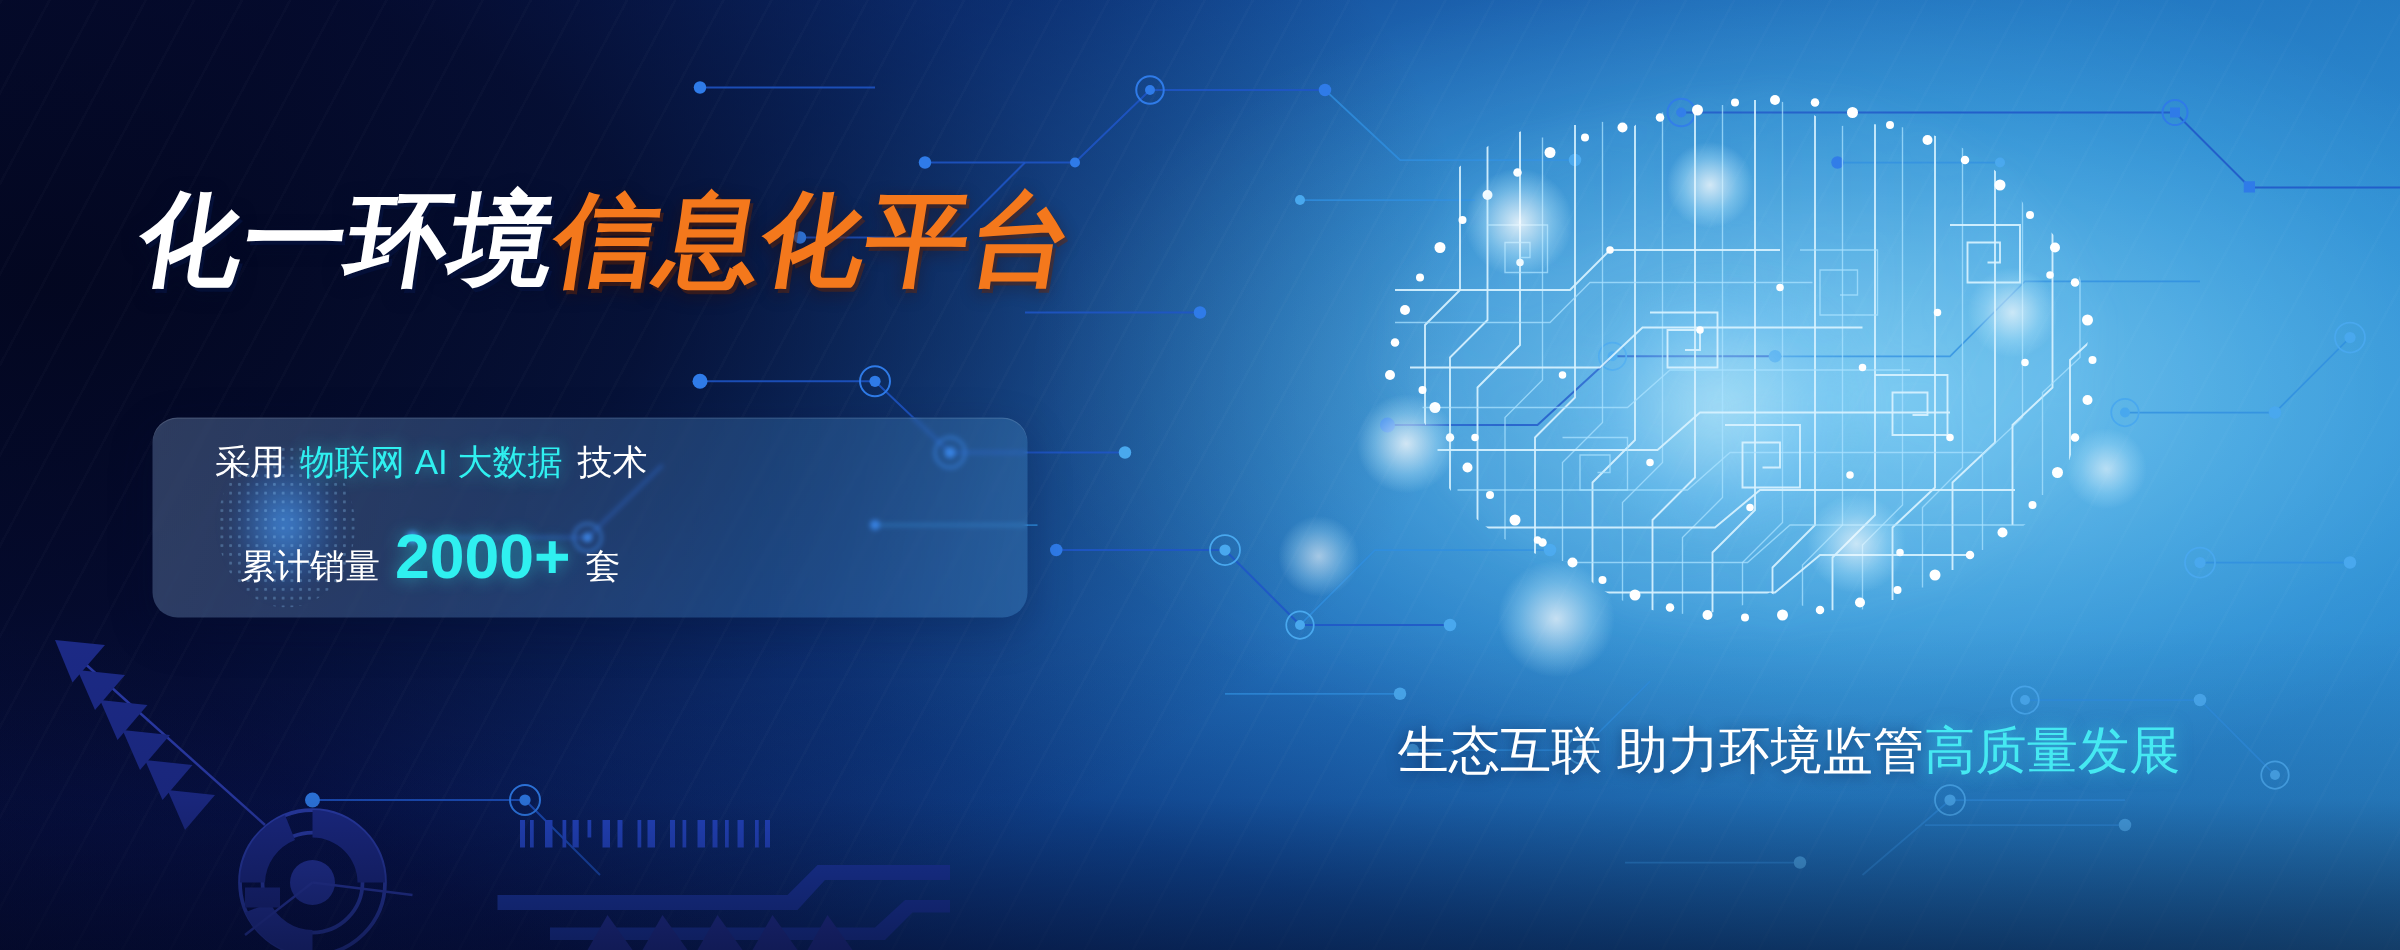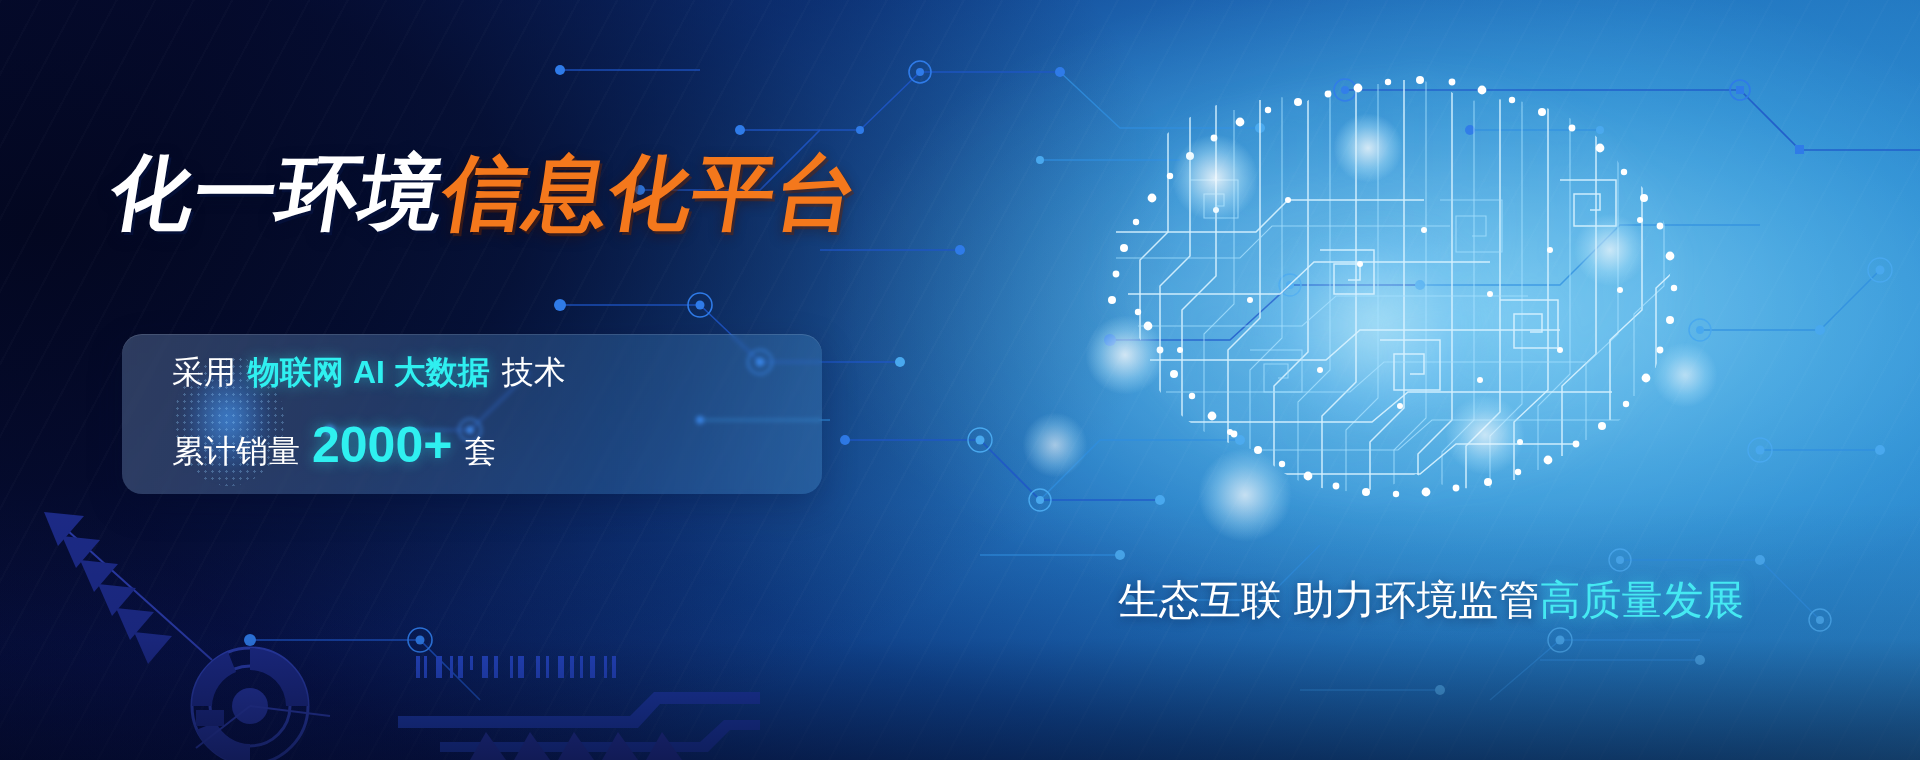--- a/index.html
+++ b/index.html
@@ -53,25 +53,25 @@
     position:absolute;left:46px;top:10px;width:120px;height:150px;border-radius:50%;
     background:radial-gradient(closest-side, rgba(70,150,240,.75), rgba(40,110,210,.18) 62%, rgba(0,0,0,0) 78%);
     filter:blur(6px);
   }
   #info-card .card-dots{
     position:absolute;left:52px;top:22px;width:110px;height:130px;border-radius:50%;
     background-image:radial-gradient(rgba(150,210,255,.55) 1px, rgba(0,0,0,0) 1.4px);
     background-size:7px 7px;opacity:.55;
   }
   .card-line{position:absolute;left:50px;white-space:nowrap;font-size:0;}
-  .card-line span{font-size:32px;line-height:1;vertical-align:baseline;}
+  .card-line span{font-size:28px;line-height:1;vertical-align:baseline;}
   #line1{top:22px;}
-  #line2{top:86px;}
+  #line2{top:86px;margin-left:20px;}
   .c-white{color:#ffffff;}
-  .c-cyan{color:#2ff0f0;font-weight:bold;text-shadow:0 0 14px rgba(47,240,240,.45);}
+  .c-cyan{color:#2ff0f0;font-weight:normal;text-shadow:0 0 14px rgba(47,240,240,.45);}
   .big-num{font-size:50px !important;font-weight:bold;}
   .sp{display:inline-block;width:12px;}
 
   
   #brain-wrap{position:absolute;left:1020px;top:50px;width:720px;height:470px;}
   #brain-wrap svg{width:100%;height:100%;display:block;filter:drop-shadow(0 0 14px rgba(140,215,255,.65));}
   .trace{fill:none;stroke:#d8f2ff;stroke-width:1.5;opacity:.92;}
   .trace2{fill:none;stroke:#a9e2ff;stroke-width:1.1;opacity:.75;}
   .node{fill:#ffffff;}
   .glow-blob{position:absolute;border-radius:50%;background:radial-gradient(closest-side,rgba(255,255,255,.95),rgba(190,235,255,.45) 45%,rgba(0,0,0,0) 72%);pointer-events:none;}

